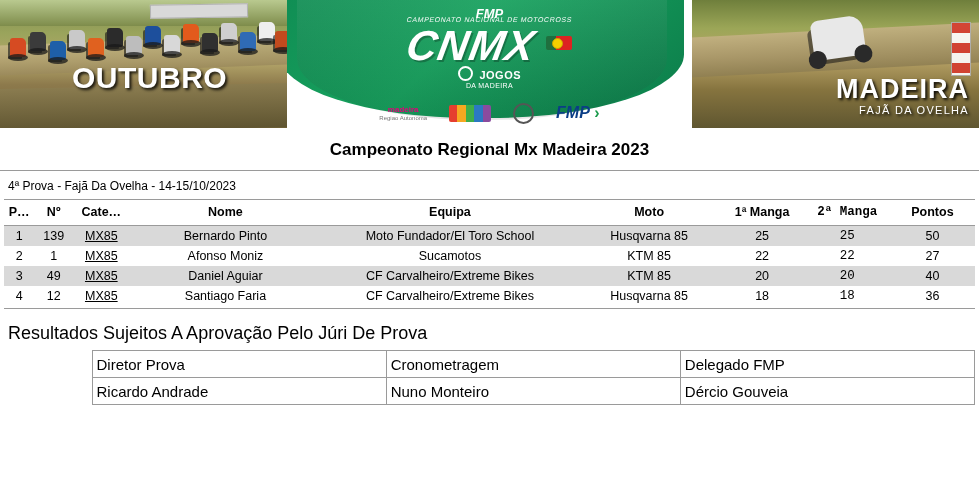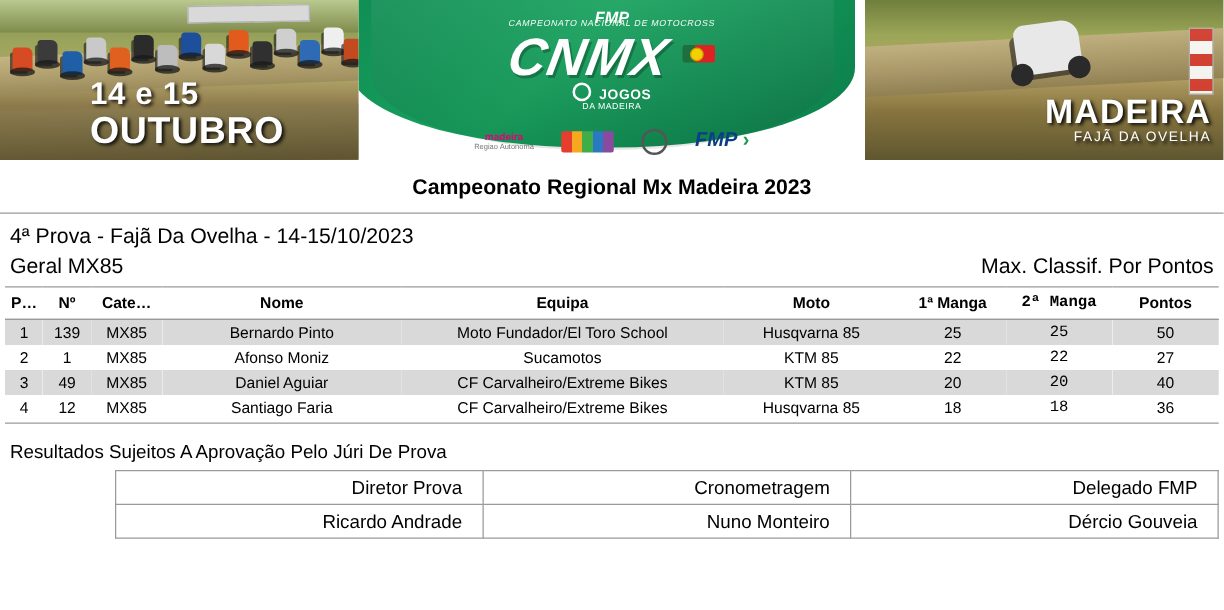--- a/index.html
+++ b/index.html
@@ -296,21 +296,21 @@
     font-weight: bold;
     padding: 12px 0 10px;
   }
   .rule {
     height: 1px;
     background: #9a9a9a;
     margin: 0;
   }
   .meta {
     padding: 6px 8px 4px;
-    font-size: 17px;
+    font-size: 12px;
   }
   .meta-row {
     display: flex;
     justify-content: space-between;
     align-items: baseline;
     padding: 2px 0;
   }
   .meta-row .left { text-align: left; }
   .meta-row .right { text-align: right; }
 
@@ -342,46 +342,46 @@
   table.results tbody tr { height: 17px; }
   .c-pos   { width: 26px; }
   .c-num   { width: 34px; }
   .c-cat   { width: 52px; text-align: left; }
   .c-name  { width: 185px; }
   .c-team  { width: 250px; }
   .c-moto  { width: 135px; }
   .c-m1    { width: 80px; }
   .c-m2    { width: 80px; font-family: Liberation Mono, monospace; }
   .c-pts   { width: 80px; }
-  td.c-cat { padding-left: 4px; }
+  td.c-cat { padding-left: 4px; text-decoration: underline; }
   th.c-cat { text-align: left; padding-left: 4px; }
 
   .table-bottom-rule {
     height: 1px;
     background: #9a9a9a;
     margin: 2px 4px 0;
   }
 
   .approval {
     padding: 14px 8px 6px;
-    font-size: 15px;
+    font-size: 18px;
   }
 
   
   .sig-wrap { padding: 0 4px; }
   table.sig {
     width: 971px;
     border-collapse: collapse;
     font-size: 15px;
     table-layout: fixed;
   }
   table.sig td {
     border: 1px solid #9a9a9a;
-    text-align: right;
-    padding: 3px 16px;
+    text-align: left;
+    padding: 3px 4px;
     height: 20px;
     margin-top: 12px;
   }
   table.sig td.spacer { border: none; width: 88px; }
   table.sig col.c1 { width: 88px; }
 </style>
 </head>
 <body>
 
 <div class="page">
@@ -404,21 +404,20 @@
         <div class="rider r8"></div>
         <div class="rider r9"></div>
         <div class="rider r10"></div>
         <div class="rider r11"></div>
         <div class="rider r12"></div>
         <div class="rider r13"></div>
         <div class="rider r14"></div>
         <div class="rider r15"></div>
       </div>
       <div class="date-text">
-        <div class="l1">14 e 15</div>
         <div class="l2">OUTUBRO</div>
       </div>
     </div>
 
     <div class="banner-center">
       <div class="blob"></div>
       <div class="blob2"></div>
 
       <div class="fmp-top">
         <span class="fmp-logo">FMP</span>
@@ -461,24 +460,20 @@
       </div>
     </div>
   </div>
 
   <div class="main-title">Campeonato Regional Mx Madeira 2023</div>
   <div class="rule"></div>
 
   <div class="meta">
     <div class="meta-row">
       <div class="left">4ª Prova - Fajã Da Ovelha - 14-15/10/2023</div>
-    </div>
-    <div class="meta-row">
-      <div class="left">Geral MX85</div>
-      <div class="right">Max. Classif. Por Pontos</div>
     </div>
   </div>
 
   <div class="table-wrap">
     <table class="results">
       <thead>
         <tr>
           <th class="c-pos">P…</th>
           <th class="c-num">Nº</th>
           <th class="c-cat">Cate…</th>

